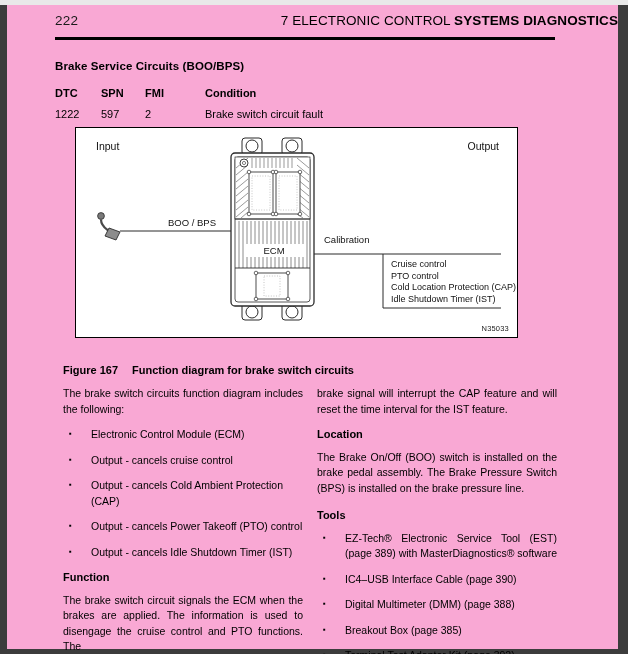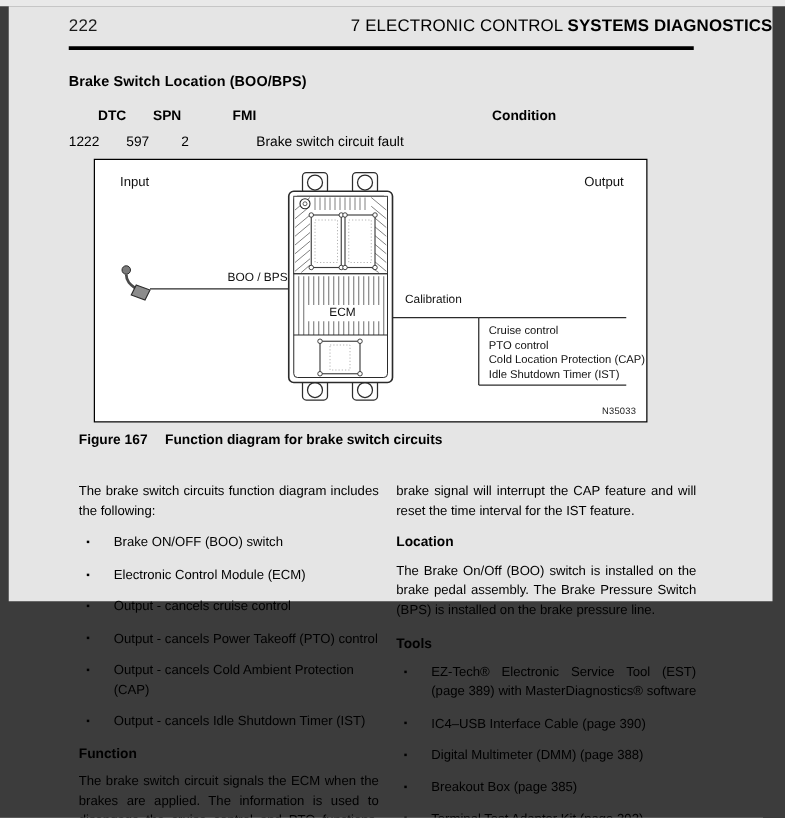--- a/index.html
+++ b/index.html
@@ -23,22 +23,22 @@
     position: absolute;
     left: 0; top: 0;
     width: 628px; height: 5px;
     background: #e9e9e9;
   }
   .page {
     position: absolute;
     left: 7px;
     top: 5px;
     width: 611px;
-    height: 476px;
-    background: #e5e5e5;
+    height: 644px;
+    background: #f9a8d4;
   }
 
   
   .head {
     position: absolute;
     left: 0; top: 8px;
     width: 611px;
     height: 20px;
   }
   .head-page-no {
@@ -78,21 +78,21 @@
     letter-spacing: .1px;
   }
   .dtc-table {
     position: absolute;
     left: 48px; top: 82px;
     font-size: 11px;
     color: #000;
     border-collapse: collapse;
   }
   .dtc-table th {
-    text-align: right;
+    text-align: left;
     font-weight: bold;
     padding: 0 0 9px 0;
     font-size: 11px;
   }
   .dtc-table td {
     text-align: left;
     font-weight: normal;
     padding: 0;
     font-size: 11px;
   }
@@ -120,21 +120,20 @@
     position: absolute;
     right: 18px; top: 12px;
     font-size: 10.5px;
     color: #111;
   }
   .lbl-boo {
     position: absolute;
     left: 92px; top: 89px;
     font-size: 9.5px;
     color: #111;
-    margin-left: 14px;
   }
   .lbl-ecm {
     position: absolute;
     left: 168px; top: 116px;
     width: 60px;
     text-align: center;
     font-size: 9.5px;
     color: #111;
     background: #fff;
     padding: 1px 0;
@@ -161,21 +160,21 @@
     letter-spacing: .2px;
   }
   .fig-svg {
     position: absolute;
     left: 0; top: 0;
     width: 443px; height: 211px;
   }
 
   .fig-caption {
     position: absolute;
-    left: 56px; top: 341px;
+    left: 56px; top: 359px;
     font-size: 11px;
     font-weight: bold;
     color: #000;
   }
   .fig-caption .capnum { margin-right: 14px; }
 
   
   .col {
     position: absolute;
     top: 381px;
@@ -231,21 +230,21 @@
     <div class="head">
       <div class="head-page-no">222</div>
       <div class="head-title">
         <span class="chapno">7</span>
         <span class="t1">ELECTRONIC CONTROL</span>
         <span class="t2">SYSTEMS DIAGNOSTICS</span>
       </div>
     </div>
     <div class="head-rule"></div>
 
-    <div class="sec-title">Brake Switch Location (BOO/BPS)</div>
+    <div class="sec-title">Brake Service Circuits (BOO/BPS)</div>
 
     <table class="dtc-table">
       <thead>
         <tr>
           <th class="col-dtc">DTC</th>
           <th class="col-spn">SPN</th>
           <th class="col-fmi">FMI</th>
           <th class="col-cond">Condition</th>
         </tr>
       </thead>
@@ -399,25 +398,24 @@
       <div class="fig-id">N35033</div>
     </div>
 
     <div class="fig-caption">
       <span class="capnum">Figure 167</span><span>Function diagram for brake switch circuits</span>
     </div>
 
     <div class="col col-left">
       <p class="para">The brake switch circuits function diagram includes the following:</p>
       <ul class="bullets">
-        <li>Brake ON/OFF (BOO) switch</li>
         <li>Electronic Control Module (ECM)</li>
         <li>Output - cancels cruise control</li>
+        <li>Output - cancels Cold Ambient Protection (CAP)</li>
         <li>Output - cancels Power Takeoff (PTO) control</li>
-        <li>Output - cancels Cold Ambient Protection (CAP)</li>
         <li>Output - cancels Idle Shutdown Timer (IST)</li>
       </ul>
       <div class="subhead">Function</div>
       <p class="para">The brake switch circuit signals the ECM when the brakes are applied.  The information is used to disengage the cruise control and PTO functions. The</p>
     </div>
 
     <div class="col col-right">
       <p class="para">brake signal will interrupt the CAP feature and will reset the time interval for the IST feature.</p>
       <div class="subhead">Location</div>
       <p class="para">The Brake On/Off (BOO) switch is installed on the brake pedal assembly.  The Brake Pressure Switch (BPS) is installed on the brake pressure line.</p>

